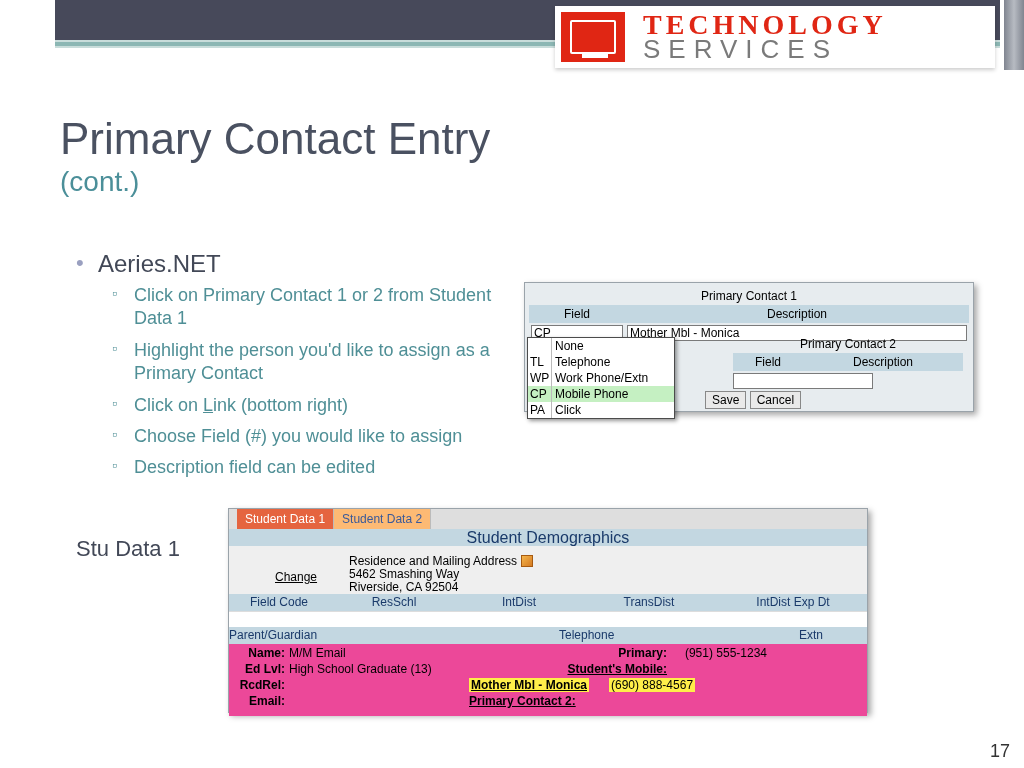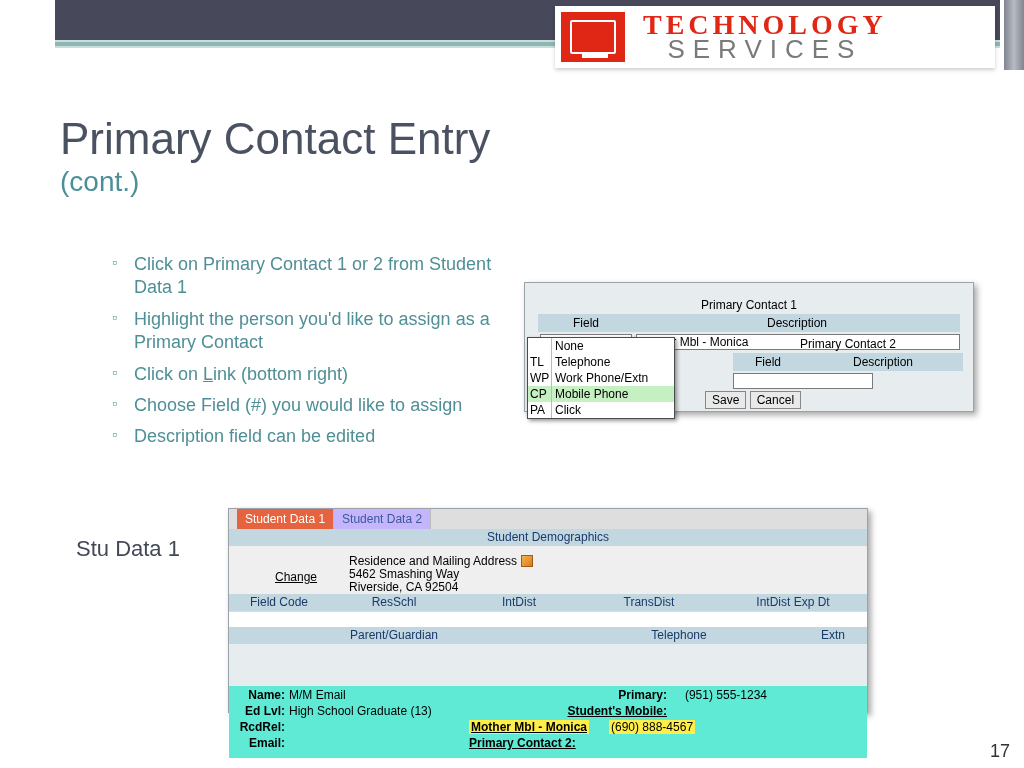--- a/index.html
+++ b/index.html
@@ -9,21 +9,21 @@
   
   .topbar { position: absolute; top: 0; left: 0; width: 1024px; height: 73px; }
   .top-dark { position: absolute; top: 0; left: 55px; width: 945px; height: 40px; background: #47495a; }
   .top-teal { position: absolute; top: 40px; left: 55px; width: 945px; height: 8px; background: #8cb7b4; border-top:2px solid #c9dddb; border-bottom:2px solid #c9dddb;}
   .logo { position: absolute; top: 6px; left: 555px; width: 440px; height: 62px; background: #fff; box-shadow: 0 2px 4px rgba(0,0,0,.2); display:flex; align-items:center; padding-left:6px;}
   .logo .redbox { width: 64px; height: 50px; background: #e02614; display:flex; align-items:center; justify-content:center; }
   .logo .redbox-inner { width:46px; height:34px; border:2px solid #fff; border-radius:2px; position:relative;}
   .logo .redbox-inner::after{content:""; position:absolute; bottom:-6px; left:10px; width:26px; height:4px; background:#fff;}
   .logo .txt { margin-left: 18px; line-height: .95; }
   .logo .txt .l1 { font-family: Georgia, serif; font-size: 28px; letter-spacing: 4px; color: #e02614; font-weight: 700; }
-  .logo .txt .l2 { font-family: Arial, sans-serif; font-size: 26px; letter-spacing: 8px; color: #7a7a7a; margin-top:-2px;text-align:center;}
+  .logo .txt .l2 { font-family: Arial, sans-serif; font-size: 26px; letter-spacing: 8px; color: #7a7a7a; margin-top:-2px;}
 
   .title-block { position: absolute; top: 114px; left: 60px; }
   .title-block h1 { font-size: 44px; font-weight: 400; color: #4a5161; font-family: "Segoe UI", sans-serif; }
   .title-block .cont { font-size: 28px; color: #4b8f99; margin-top: 2px; }
 
   .body-col { position: absolute; top: 250px; left: 76px; width: 450px; }
   .bul1 { font-size: 24px; color: #424857; padding-left: 22px; position: relative; margin-bottom: 6px;}
   .bul1::before { content:"•"; position:absolute; left:0; top:0; color:#9aa0c0; font-size:22px;}
   .bul2 { font-size: 18px; color: #4f8f96; padding-left: 58px; position: relative; margin: 3px 0 8px 0; line-height:1.3;}
   .bul2::before { content:"▫"; position:absolute; left:36px; top:0; color:#4f8f96; font-size:14px;}
@@ -35,49 +35,49 @@
   .inset { position: absolute; background: #e7ecef; border: 1px solid #9aa3aa; box-shadow: 3px 3px 6px rgba(0,0,0,.35); font-family: Tahoma, sans-serif; font-size: 12px; color:#000;}
   .inset input[type=text]{ font-size:12px; font-family:Tahoma,sans-serif; height:16px; border:1px solid #7a7a7a; padding:0 2px; background:#fff;}
   .inset button { font-size:12px; font-family:Liberation Sans, sans-serif; height:18px; border:1px solid #888; background:#e9e9e9; padding:0 6px;}
   .dropdown { position:absolute; border:1px solid #4b4b4b; background:#fff; box-shadow:2px 2px 4px rgba(0,0,0,.4);}
   .dropdown .row{display:flex; height:16px; line-height:16px; font-size:12px; }
   .dropdown .row .c1{width:24px; border-right:1px solid #bbb; padding-left:2px;}
   .dropdown .row .c2{padding-left:3px; width:120px;}
   .dropdown .row.sel{ background:#c5f0c2;}
 
   
-  #inset1 { top: 282px; left: 524px; width: 450px; height: 130px; padding:13px;}
+  #inset1 { top: 282px; left: 524px; width: 450px; height: 130px; padding:4px;}
   #inset1 .title1{ text-align:center; font-size:12px; padding:2px 0; color:#000; background:#e7ecef;}
   #inset1 .bluebar{ background:#c3d7e1; height:18px; display:flex;}
   #inset1 .bluebar .h{ text-align:center; line-height:18px; font-size:12px; color:#000;}
   #inset1 .row2{ display:flex; height:20px; align-items:center; background:#e7ecef;}
   #inset1 .dropdown{ top:54px; left:2px; width:148px;}
   #inset1 .title2{ position:absolute; top:54px; right:10px; width:230px; text-align:center; font-size:12px; color:#000;}
   #inset1 .hrow2{ position:absolute; top:70px; right:10px; width:230px; height:18px; background:#c3d7e1; display:flex;}
   #inset1 .hrow2 .h{ text-align:center; line-height:18px; font-size:12px;}
   #inset1 .inp2{ position:absolute; top:90px; right:100px; width:140px;}
   #inset1 .btns{ position:absolute; top:108px; left:180px;}
 
   
   #inset2 { top:508px; left:228px; width:640px; height:205px; padding:0;}
   #inset2 .tabs{ height:20px; background:#dedede; display:flex;}
-  #inset2 .tab{ padding:2px 8px; font-size:12px; border-right:1px solid #bbb; background:#c4b5fd; color:#3a5a9a; line-height:16px;}
+  #inset2 .tab{ padding:2px 8px; font-size:12px; border-right:1px solid #bbb; background:#fdba74; color:#3a5a9a; line-height:16px;}
   #inset2 .tab.active{ background:#e5643f; color:#fff;margin-left:8px;}
-  #inset2 .section-title{ background:#c3d7e1; text-align:center; font-size:12px; color:#1a3a6a; height:17px; line-height:17px;}
+  #inset2 .section-title{ background:#c3d7e1; text-align:center; font-size:16px; color:#1a3a6a; height:17px; line-height:17px;}
   #inset2 .addr-block{ height:48px; position:relative; background:#efefef;}
   #inset2 .change{ position:absolute; left:46px; top:24px; text-decoration:underline; color:#000;}
   #inset2 .ram{ position:absolute; left:120px; top:8px; font-size:12px; display:flex; align-items:center; gap:4px;}
   #inset2 .ram-icon{ width:12px; height:12px; background:linear-gradient(135deg,#f5b54a,#d47a22); border:1px solid #a65a10;}
   #inset2 .addr{ position:absolute; left:120px; top:22px; font-size:12px; line-height:13px;}
   #inset2 .cols5{ background:#c3d7e1; height:17px; display:flex;}
   #inset2 .cols5 .c{ text-align:center; line-height:17px; font-size:12px; color:#1a3a6a;}
   #inset2 .blankrow{ height:16px; background:#fff; border-top:1px solid #ddd;}
   #inset2 .pgrow{ background:#c3d7e1; height:17px; display:flex;}
-  #inset2 .pgrow .c{ text-align:center; line-height:17px; font-size:12px; color:#1a3a6a;}
-  #inset2 .data{ background:#5eead4; padding:2px 0 4px 0; position:relative; height:72px;margin-top:42px;}
+  #inset2 .pgrow .c{ text-align:left; line-height:17px; font-size:12px; color:#1a3a6a;}
+  #inset2 .data{ background:#ec4899; padding:2px 0 4px 0; position:relative; height:72px;}
   #inset2 .lbl{ position:absolute; font-size:12px; font-weight:700; text-align:right;}
   #inset2 .val{ position:absolute; font-size:12px;}
   #inset2 .link{ text-decoration:underline; font-weight:700;}
   #inset2 .hl{ background:#ffee4a; padding:0 2px;}
 
   .pagenum{ position:absolute; bottom:6px; right:14px; font-size:18px; color:#333;}
   .sidebar-shadow{ position:absolute; top:0; right:0; width:20px; height:70px; background:linear-gradient(to right,#808590,#b7bbc2,#808590);}
 </style>
 </head>
 <body>
@@ -98,20 +98,21 @@
       </div>
     </div>
   </div>
 
   <div class="title-block">
     <h1>Primary Contact Entry</h1>
     <div class="cont">(cont.)</div>
   </div>
 
   <div class="body-col">
+    <div class="bul1">Aeries.NET</div>
     <div class="bul2">Click on Primary Contact 1 or 2 from Student Data 1</div>
     <div class="bul2">Highlight the person you'd like to assign as a Primary Contact</div>
     <div class="bul2">Click on <span class="underline-letter">L</span>ink (bottom right)</div>
     <div class="bul2">Choose Field (#) you would like to assign</div>
     <div class="bul2">Description field can be edited</div>
   </div>
 
   <div class="stu-label">Stu Data 1</div>
 
   <div id="inset1" class="inset">

